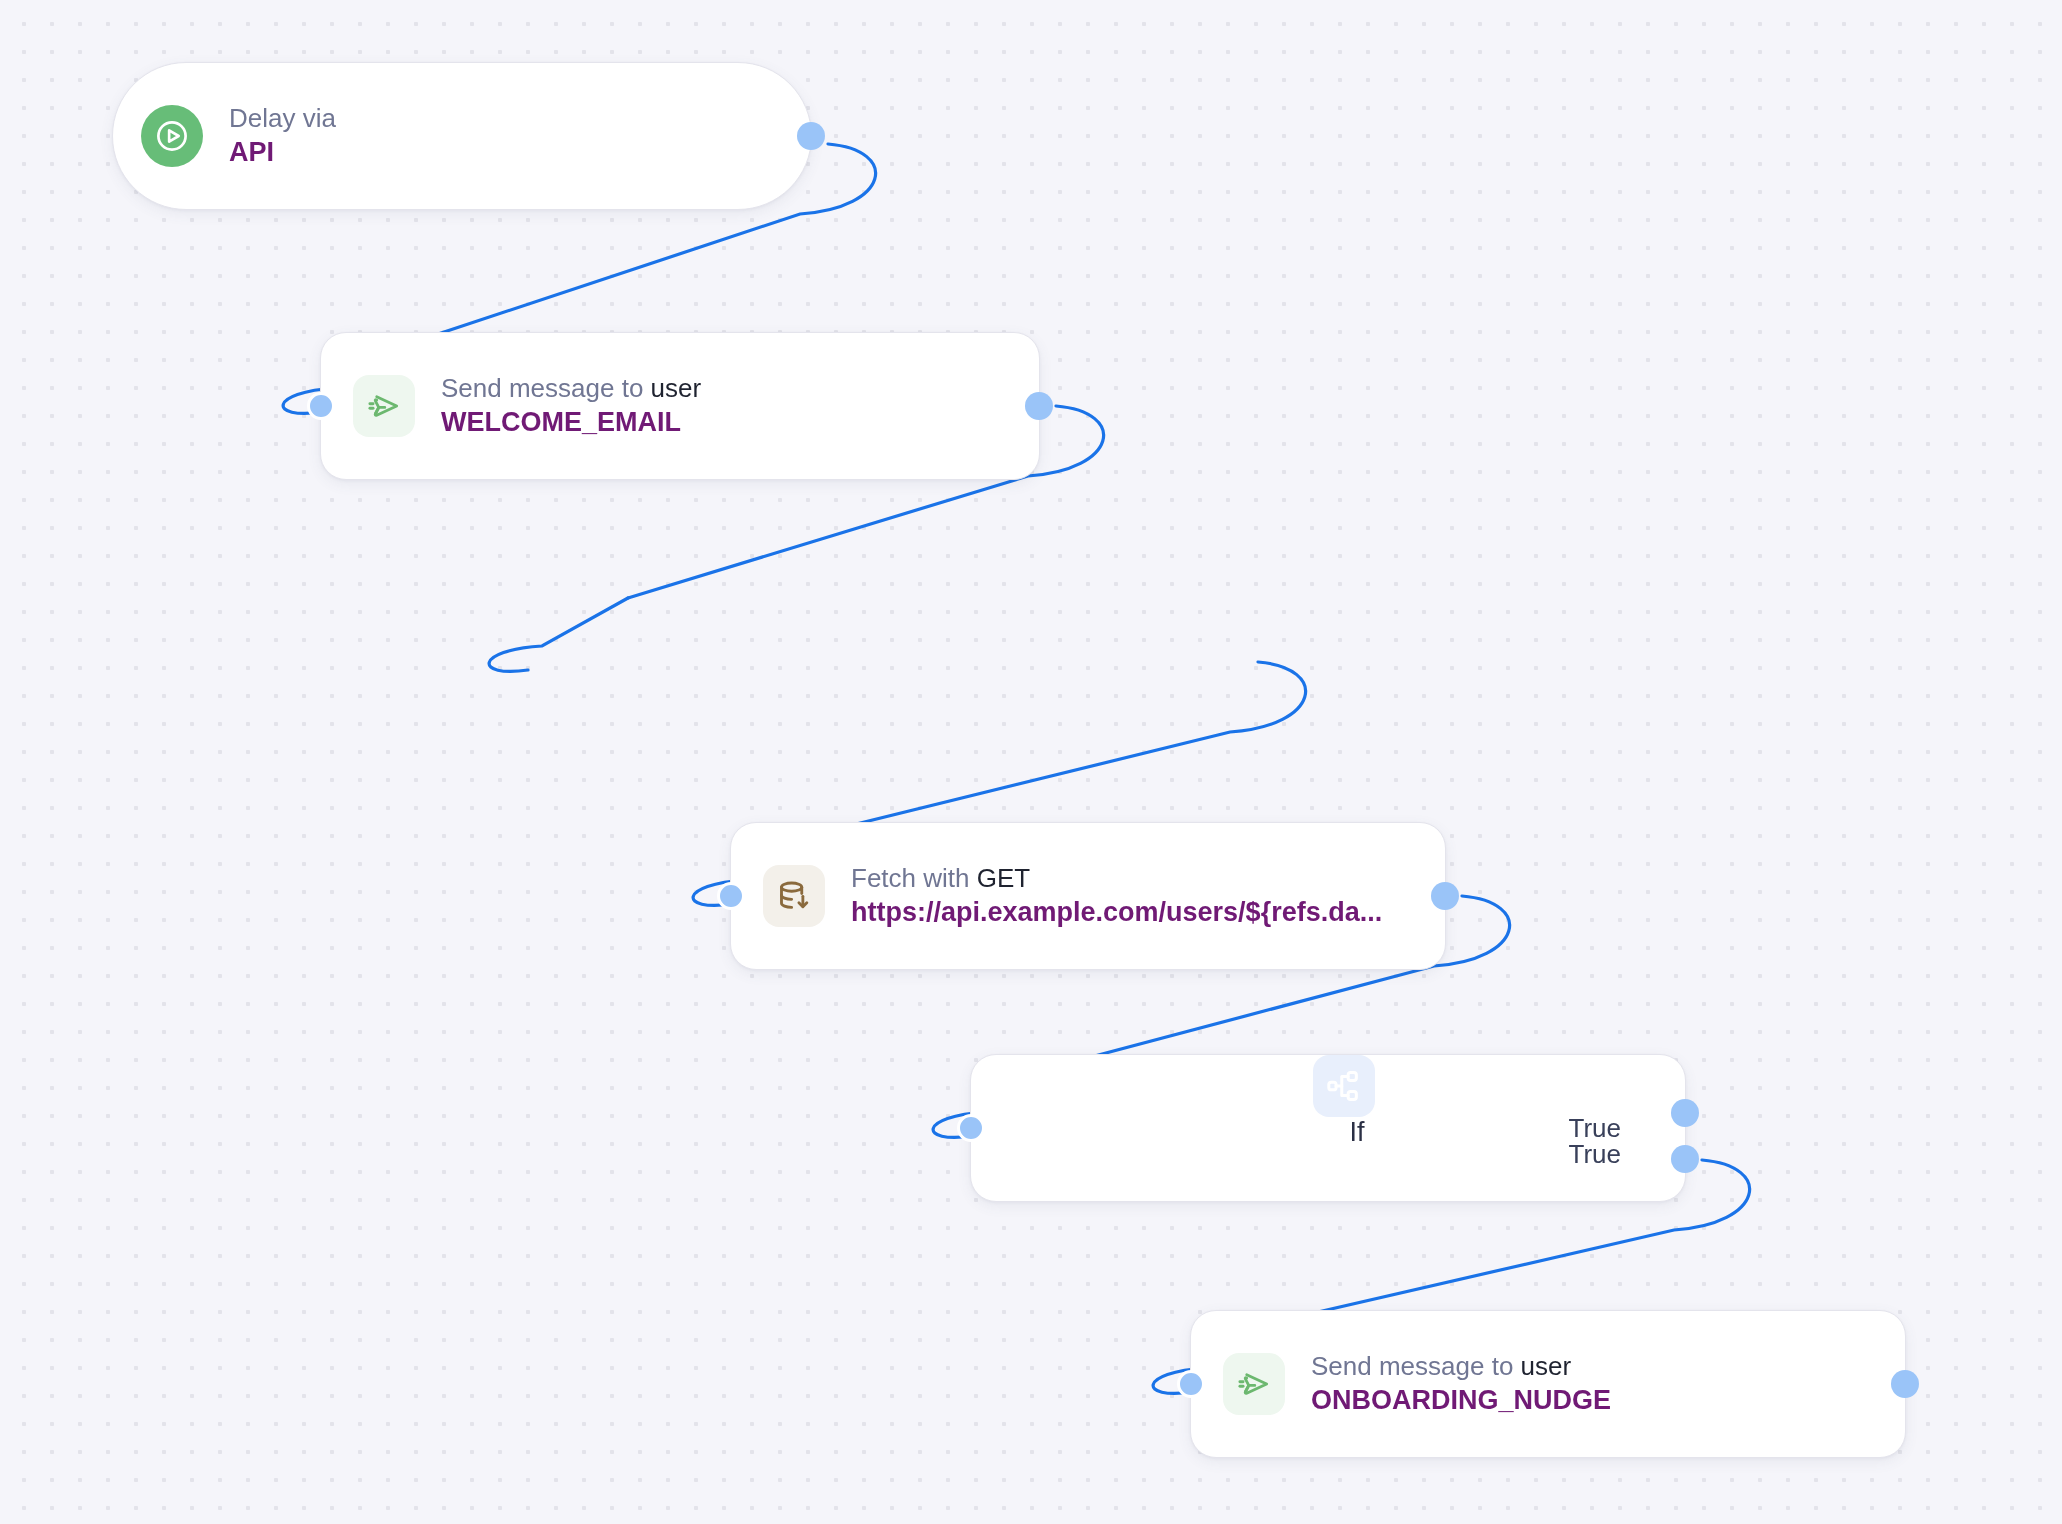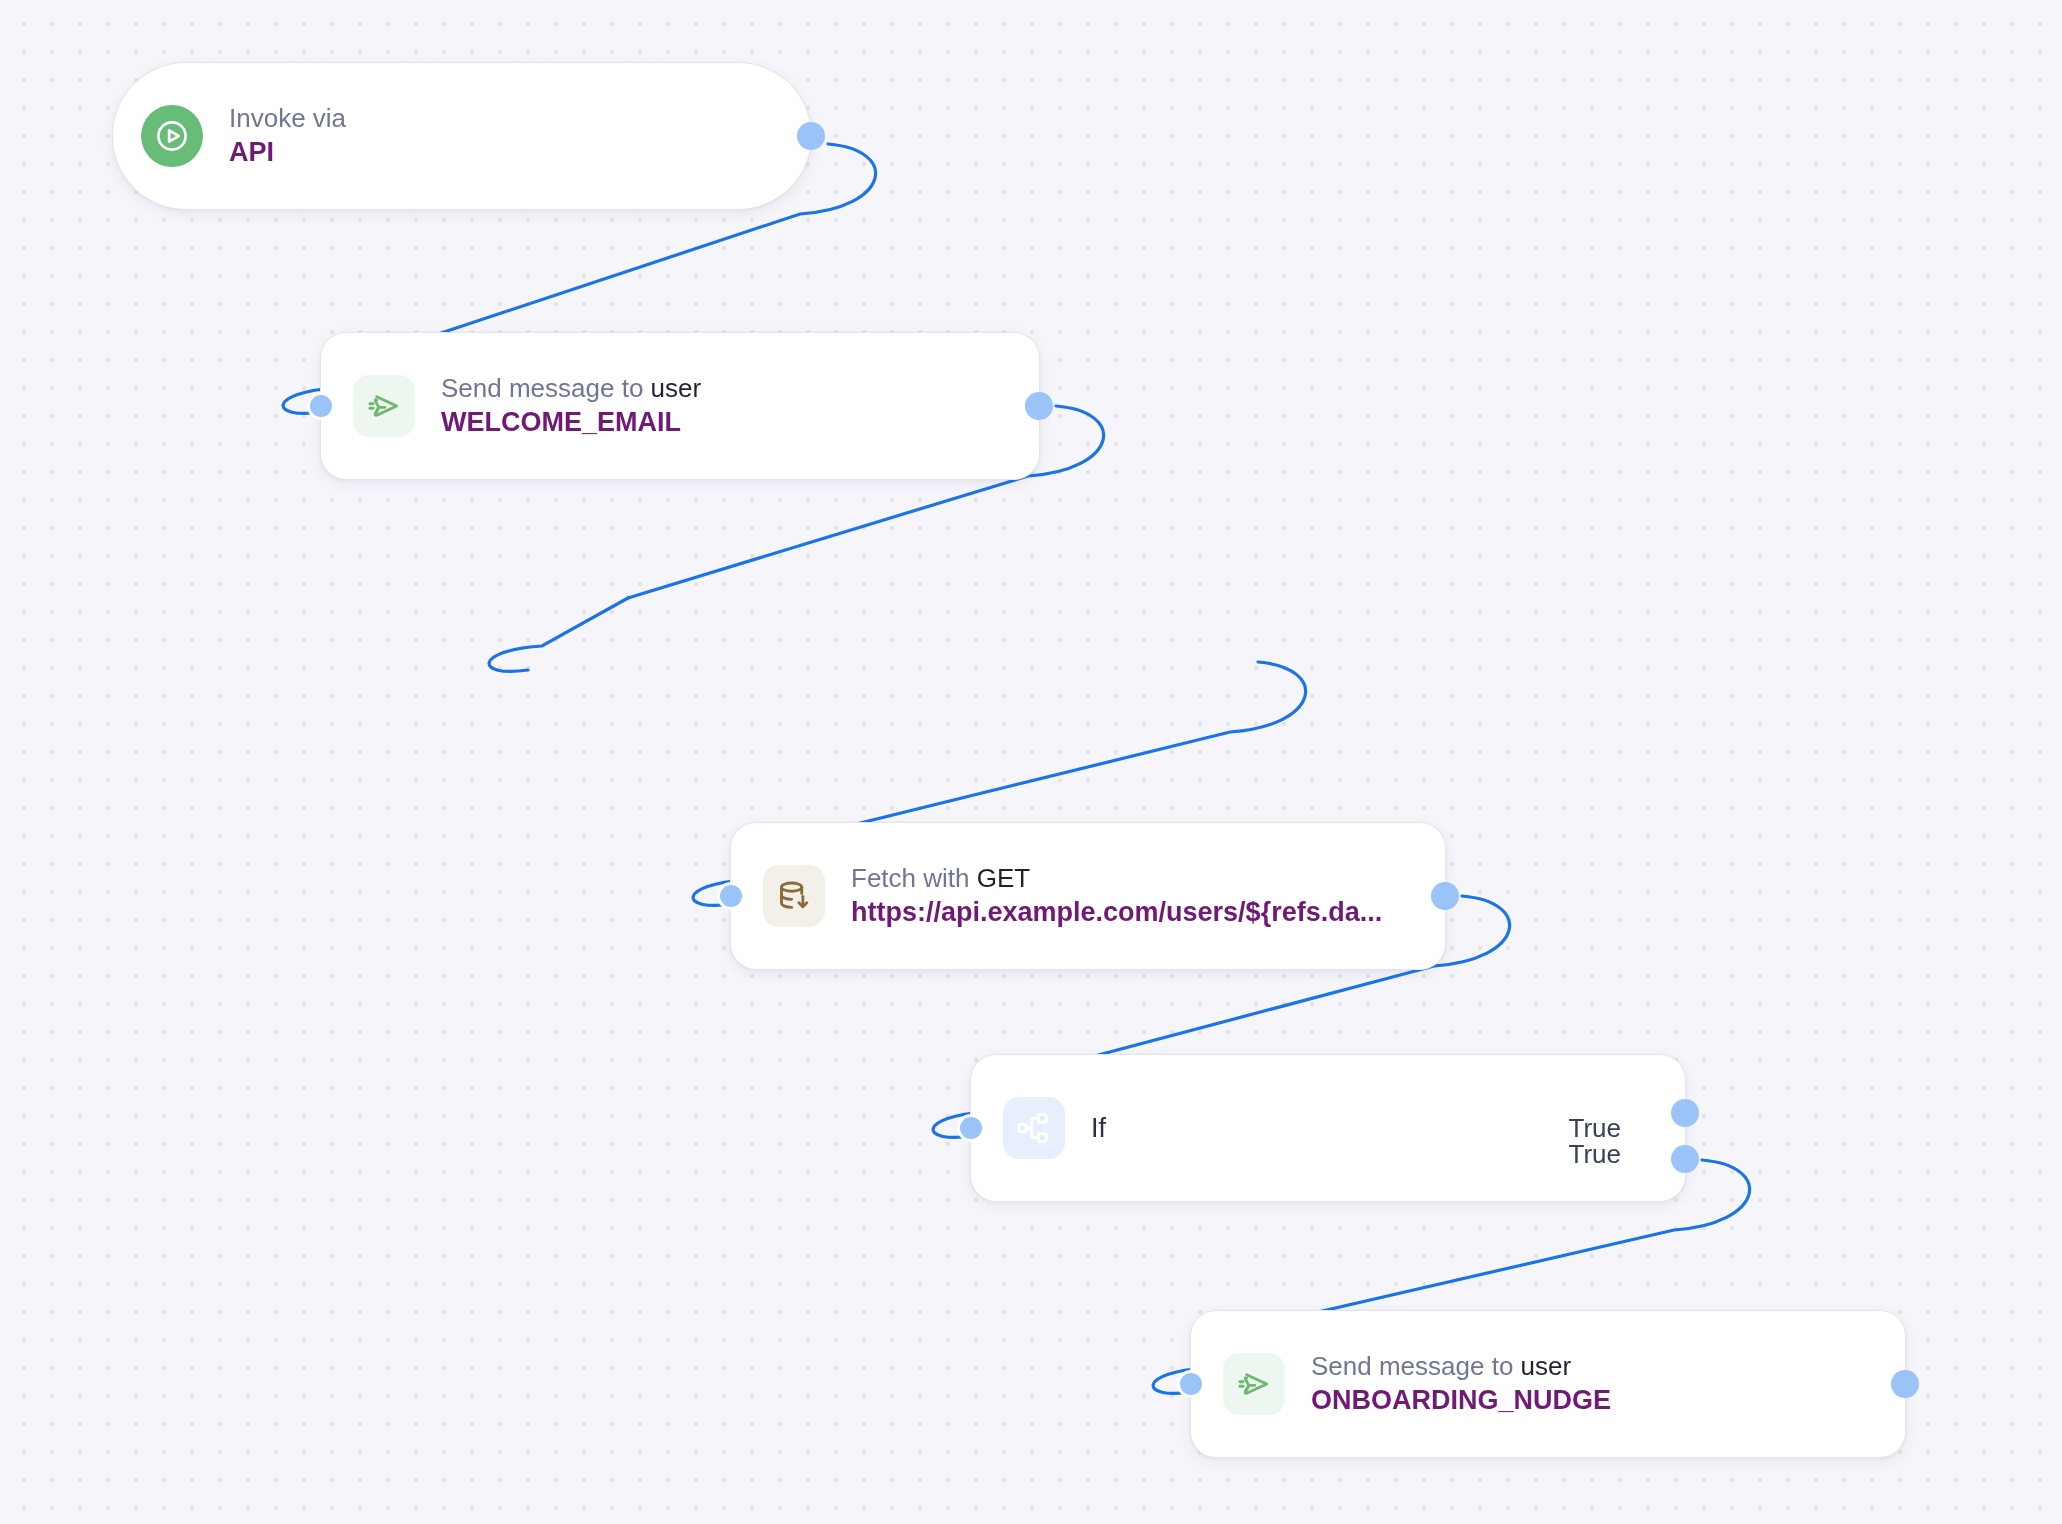--- a/index.html
+++ b/index.html
@@ -112,21 +112,21 @@
     color: #39405a;
     white-space: nowrap;
     text-align: right;
   }
 
   
   #node-trigger   { left: 112px;  top: 62px;   width: 700px;  height: 148px;  padding-left: 28px; border-radius: 74px; }
   #node-welcome   { left: 320px;  top: 332px;  width: 720px;  height: 148px;  padding-left: 32px; }
   #node-delay     { left: 526px;  top: 588px;  width: 716px;  height: 148px;  padding-left: 32px; }
   #node-fetch     { left: 730px;  top: 822px;  width: 716px;  height: 148px;  padding-left: 32px; }
-  #node-if        { left: 970px;  top: 1054px; width: 716px;  height: 148px;  padding-left: 32px; }
+  #node-if        { left: 970px;  top: 1054px; width: 716px;  height: 148px;  padding-left: 32px; flex-direction: column; }
   #node-nudge     { left: 1190px; top: 1310px; width: 716px;  height: 148px;  padding-left: 32px; }
 
   #node-trigger .node-icon { border-radius: 50%; background: #67bd78; }
   #node-welcome .node-icon, #node-nudge .node-icon { background: #eef7ef; }
   #node-delay   .node-icon { background: #eff3f2; }
   #node-fetch   .node-icon { background: #f3f0ea; }
   #node-if      .node-icon { background: #e8effc; }
 </style>
 </head>
 <body>
@@ -155,21 +155,21 @@
   </svg>
 
   <div class="node" id="node-trigger">
     <div class="node-icon">
       <svg width="38" height="38" viewBox="0 0 24 24" fill="none" stroke="#ffffff" stroke-width="1.7" stroke-linejoin="round">
         <circle cx="12" cy="12" r="8.6"></circle>
         <path d="M10.2 8.5 L16.2 12 L10.2 15.5 Z"></path>
       </svg>
     </div>
     <div class="node-body">
-      <div class="node-kicker">Invoke via</div>
+      <div class="node-kicker">Delay via</div>
       <div class="node-value">API</div>
     </div>
     <div class="handle plain" style="right:-14px; top:50%; transform:translateY(-50%);"></div>
   </div>
 
   <div class="node" id="node-welcome">
     <div class="node-icon">
       <svg width="38" height="38" viewBox="0 0 24 24" fill="none" stroke="#6cb86f" stroke-width="1.8" stroke-linecap="round" stroke-linejoin="round">
         <path d="M7.4 6.2 L20 12 L7.4 17.8 C6.6 18.1 6.2 17.6 6.6 16.9 L8.7 12.9 H12.5"></path>
         <path d="M6.6 16.9 L8.7 12.9 L6.6 8.9 C6.2 8.2 6.6 7.9 7.4 8.2"></path>

